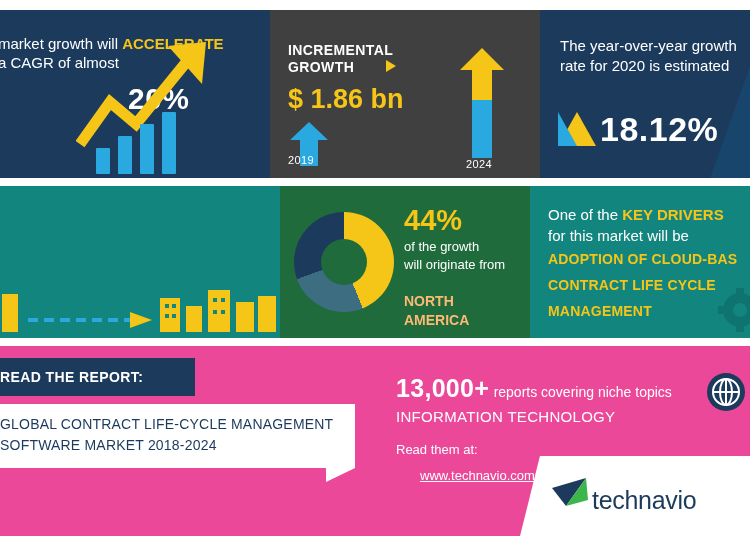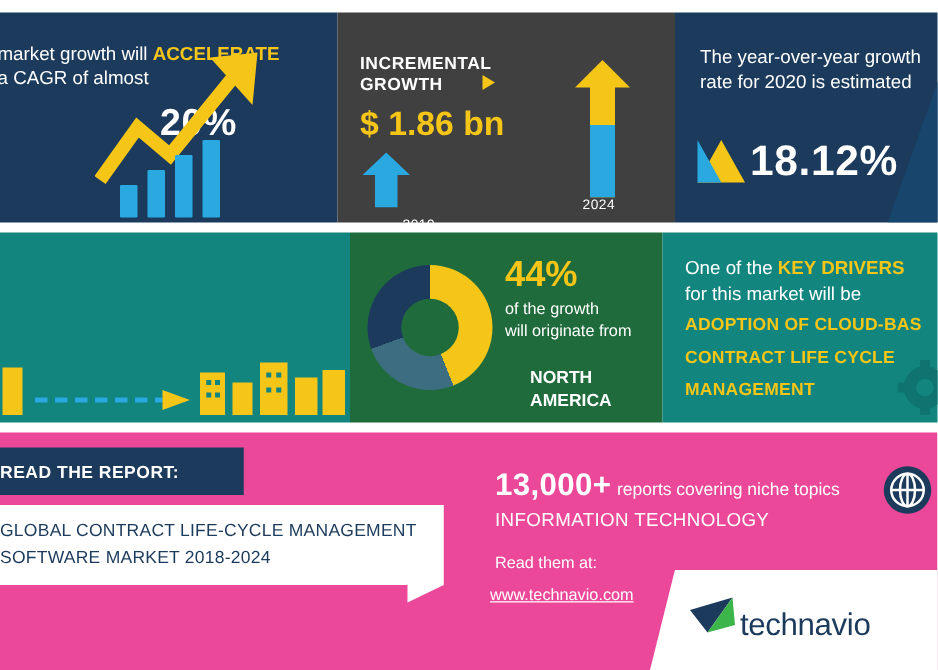--- a/index.html
+++ b/index.html
@@ -27,21 +27,21 @@
   .bars i:nth-child(3){left:44px;height:50px;}
   .bars i:nth-child(4){left:66px;height:62px;}
   .zigzag{position:absolute;left:96px;top:30px;width:185px;height:120px;}
 
   
   .p2{left:270px;top:0;width:270px;height:168px;background:#404040;}
   .p2 .hdr{position:absolute;left:18px;top:32px;color:#ffffff;font-size:14px;font-weight:bold;letter-spacing:.4px;line-height:17px;}
   .p2 .tri{position:absolute;left:116px;top:50px;width:0;height:0;border-left:10px solid #f5c518;border-top:6px solid transparent;border-bottom:6px solid transparent;}
   .p2 .val{position:absolute;left:18px;top:74px;color:#f5c518;font-size:27px;font-weight:bold;}
   .yr{position:absolute;font-size:11px;color:#ffffff;letter-spacing:.4px;}
-  .yr.a{left:18px;top:164px;margin-left:34px;}
+  .yr.a{left:18px;top:144px;}
   .yr.b{left:196px;top:148px;}
   .arrow-small{position:absolute;left:20px;top:112px;}
   .arrow-big{position:absolute;left:190px;top:38px;}
 
   
   .p3{left:540px;top:0;width:230px;height:168px;background:#1b3a5c;}
   .p3 .txt{position:absolute;left:20px;top:26px;width:200px;color:#ffffff;font-size:15px;line-height:20px;}
   .p3 .big{position:absolute;left:60px;top:100px;color:#ffffff;font-size:34px;font-weight:bold;letter-spacing:.5px;}
   .p3 .tri2{position:absolute;left:18px;top:102px;width:0;height:0;border-left:19px solid transparent;border-right:19px solid transparent;border-bottom:34px solid #f5c518;}
   .p3 .tri2-l{position:absolute;left:18px;top:102px;width:0;height:0;border-right:19px solid transparent;border-bottom:34px solid #2aa8e0;}
@@ -53,42 +53,42 @@
   .m1 .t{position:absolute;left:20px;top:18px;width:250px;color:#ffffff;font-size:15px;line-height:21px;}
   .m1 .t b{color:#f5c518;font-weight:bold;}
   .m1 .city{position:absolute;left:0;bottom:6px;width:300px;height:48px;}
 
   .m2{left:280px;top:0;width:250px;height:152px;background:#1f6b3b;}
   .m2 .donut{position:absolute;left:14px;top:26px;width:100px;height:100px;border-radius:50%;
     background:conic-gradient(#f5c518 0deg 158deg,#3c6d80 158deg 250deg,#1b3a5c 250deg 360deg);}
   .m2 .donut:after{content:"";position:absolute;left:27px;top:27px;width:46px;height:46px;border-radius:50%;background:#1f6b3b;}
   .m2 .pct{position:absolute;left:124px;top:18px;color:#f5c518;font-size:29px;font-weight:bold;}
   .m2 .sub{position:absolute;left:124px;top:52px;width:118px;color:#ffffff;font-size:13px;line-height:18px;}
-  .m2 .na{position:absolute;left:124px;top:106px;color:#ffffff;font-size:14px;font-weight:bold;line-height:19px;margin-left:20px;}
+  .m2 .na{position:absolute;left:124px;top:106px;color:#fdba74;font-size:14px;font-weight:bold;line-height:19px;}
 
   .m3{left:530px;top:0;width:240px;height:152px;background:#12857f;}
   .m3 .l1{position:absolute;left:18px;top:18px;width:210px;color:#ffffff;font-size:15px;line-height:21px;}
   .m3 .l1 b{color:#f5c518;font-weight:bold;}
   .m3 .key{position:absolute;left:18px;top:60px;width:215px;color:#f5c518;font-size:14px;font-weight:bold;line-height:26px;letter-spacing:.2px;}
   .gear{position:absolute;right:8px;bottom:6px;}
 
   
   .row-bot{position:absolute;left:0;top:346px;width:750px;height:190px;background:#ec4899;}
   .read{position:absolute;left:-20px;top:12px;width:215px;height:38px;background:#1b3a5c;}
   .read span{position:absolute;left:20px;top:11px;color:#ffffff;font-size:14px;font-weight:bold;letter-spacing:.4px;}
   .report-box{position:absolute;left:-20px;top:58px;width:375px;height:64px;background:#ffffff;}
   .report-box span{position:absolute;left:20px;top:10px;width:345px;color:#1b3a5c;font-size:14px;line-height:21px;letter-spacing:.2px;}
   .notch{position:absolute;left:326px;top:122px;width:0;height:0;border-left:29px solid #ffffff;border-bottom:14px solid transparent;}
 
   .stat{position:absolute;left:396px;top:28px;color:#ffffff;}
   .stat .num{font-size:25px;font-weight:bold;letter-spacing:.3px;}
   .stat .lbl{font-size:14px;}
   .it{position:absolute;left:396px;top:62px;color:#ffffff;font-size:15px;letter-spacing:.3px;}
   .readthem{position:absolute;left:396px;top:96px;color:#ffffff;font-size:13px;}
-  .url{position:absolute;left:392px;top:122px;color:#ffffff;font-size:13px;text-decoration:underline;}
+  .url{position:absolute;left:420px;top:122px;color:#ffffff;font-size:13px;text-decoration:underline;}
   .globe{position:absolute;left:706px;top:26px;}
 
   .logo-band{position:absolute;left:520px;top:110px;width:250px;height:80px;background:#ffffff;transform:skewX(-14deg);transform-origin:left bottom;}
   .logo-wrap{position:absolute;left:552px;top:130px;width:200px;height:44px;}
   .logo-text{position:absolute;left:40px;top:10px;color:#1b3a5c;font-size:25px;letter-spacing:-.3px;}
 </style>
 </head>
 <body>
 
 <div class="infographic">

